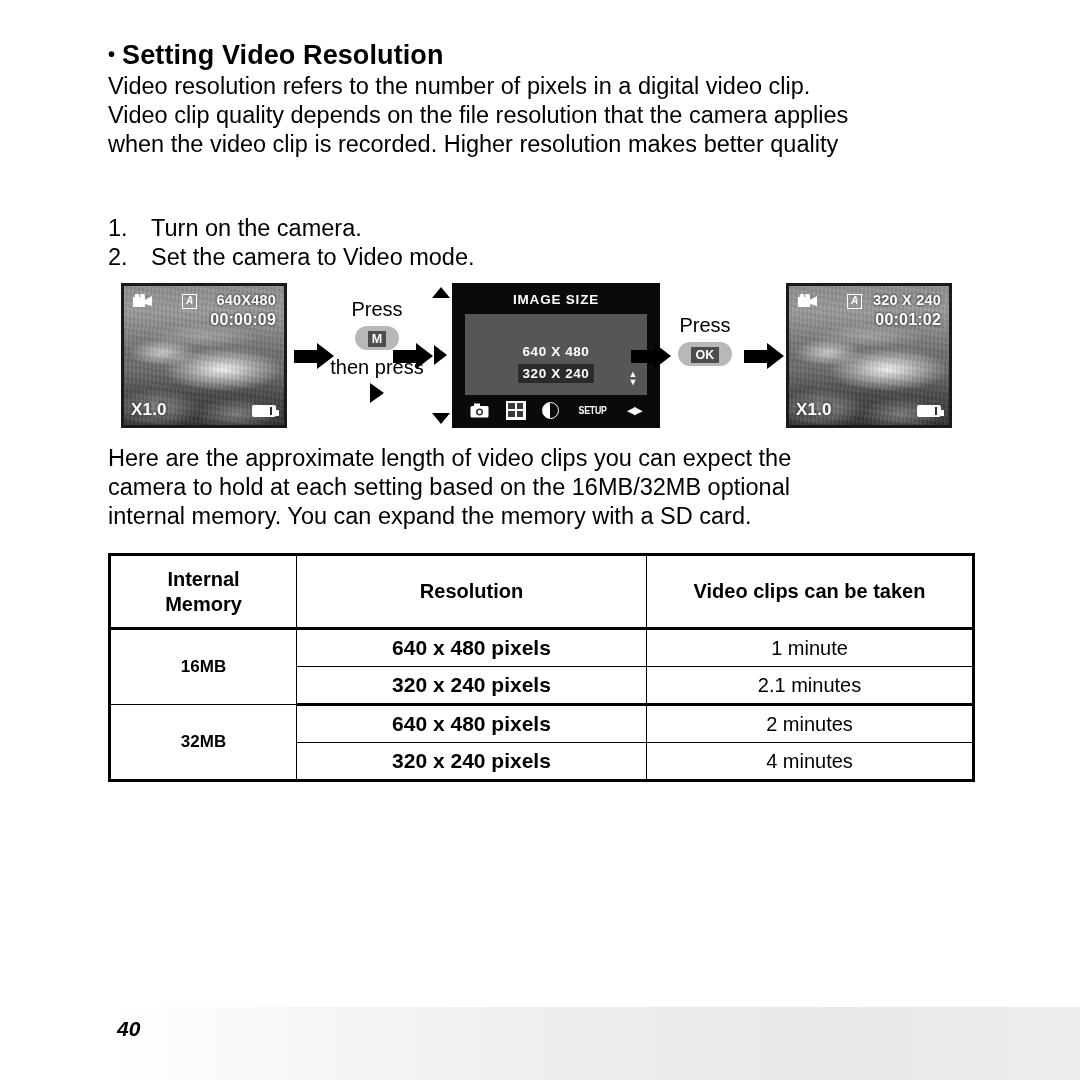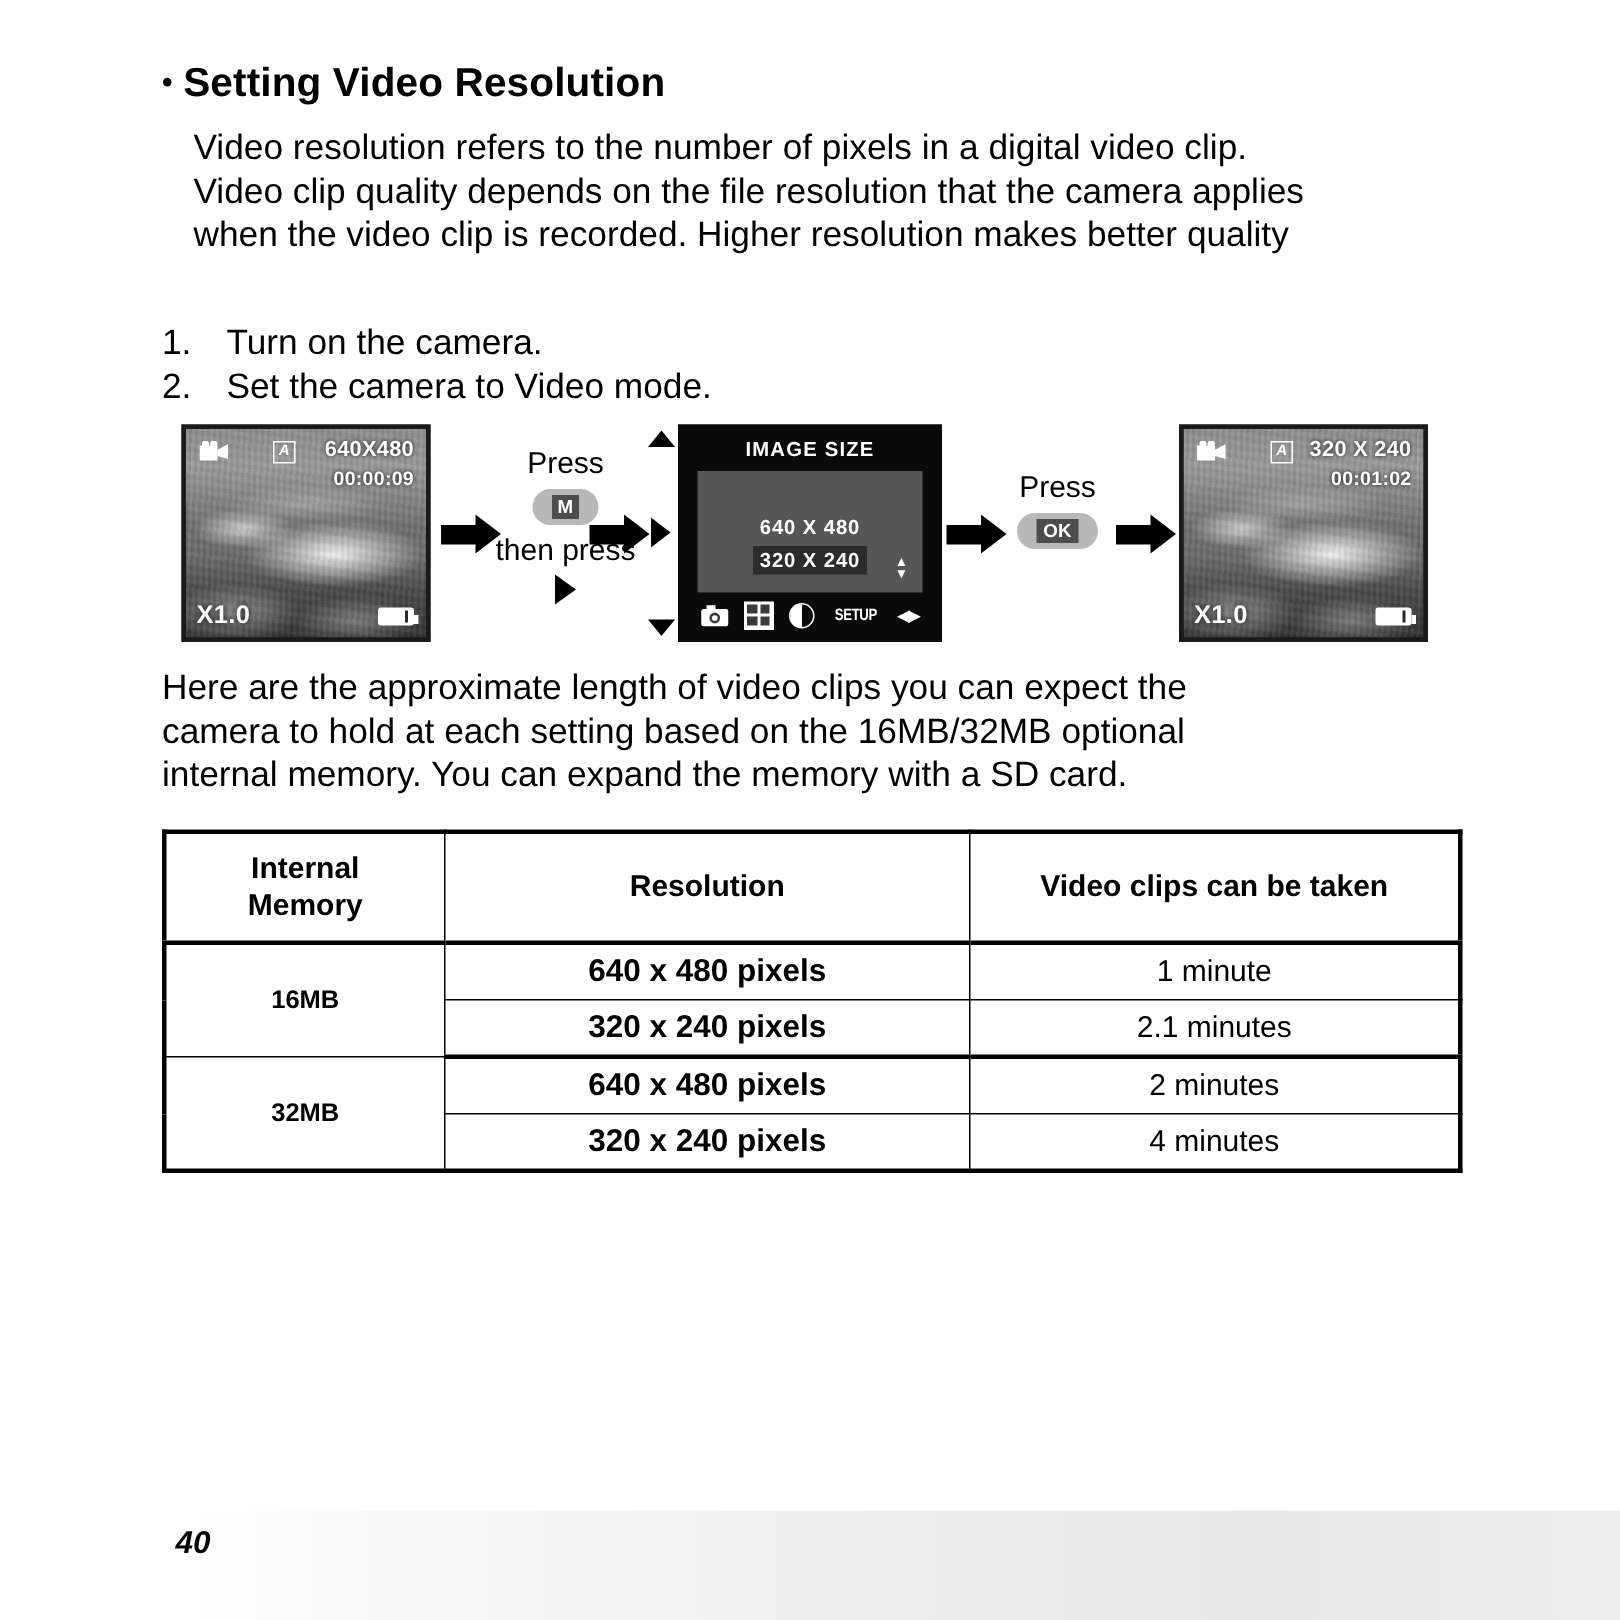--- a/index.html
+++ b/index.html
@@ -39,21 +39,21 @@
   
   .para {
     position: absolute;
     left: 108px;
     width: 866px;
     font-size: 23.5px;
     line-height: 28.8px;
     text-align: justify;
     text-justify: inter-word;
   }
-  .para.p1 { top: 84px; margin-left: 21px; }
+  .para.p1 { top: 72px; }
   .para.p2 { top: 444px; }
   .para p { text-align: justify; }
   .para p:last-child { text-align: left; }
 
   
   .steps {
     position: absolute;
     left: 108px;
     top: 214px;
     font-size: 23.5px;
@@ -124,21 +124,21 @@
     font-size: 14.5px;
     font-weight: bold;
     letter-spacing: 0.2px;
     text-shadow: 0 0 3px rgba(0,0,0,0.85);
   }
   .osd-time {
     position: absolute;
     right: 8px;
     top: 25px;
     color: #ffffff;
-    font-size: 13px;
+    font-size: 16px;
     font-weight: bold;
     letter-spacing: 0.2px;
     text-shadow: 0 0 3px rgba(0,0,0,0.85);
     text-align: right;
   }
   .osd-zoom {
     position: absolute;
     left: 7px;
     bottom: 5px;
     color: #ffffff;
@@ -195,21 +195,21 @@
     width: 2px;
     height: 8px;
     background: #2a2a2a;
   }
 
   
   .menu-screen {
     position: absolute;
     left: 344px;
     top: 0;
-    width: 176px;
+    width: 208px;
     height: 145px;
     background: #0a0a0a;
     border: 2px solid #0a0a0a;
   }
   .menu-title {
     position: absolute;
     top: 7px;
     left: 0; right: 0;
     text-align: center;
     color: #ffffff;

